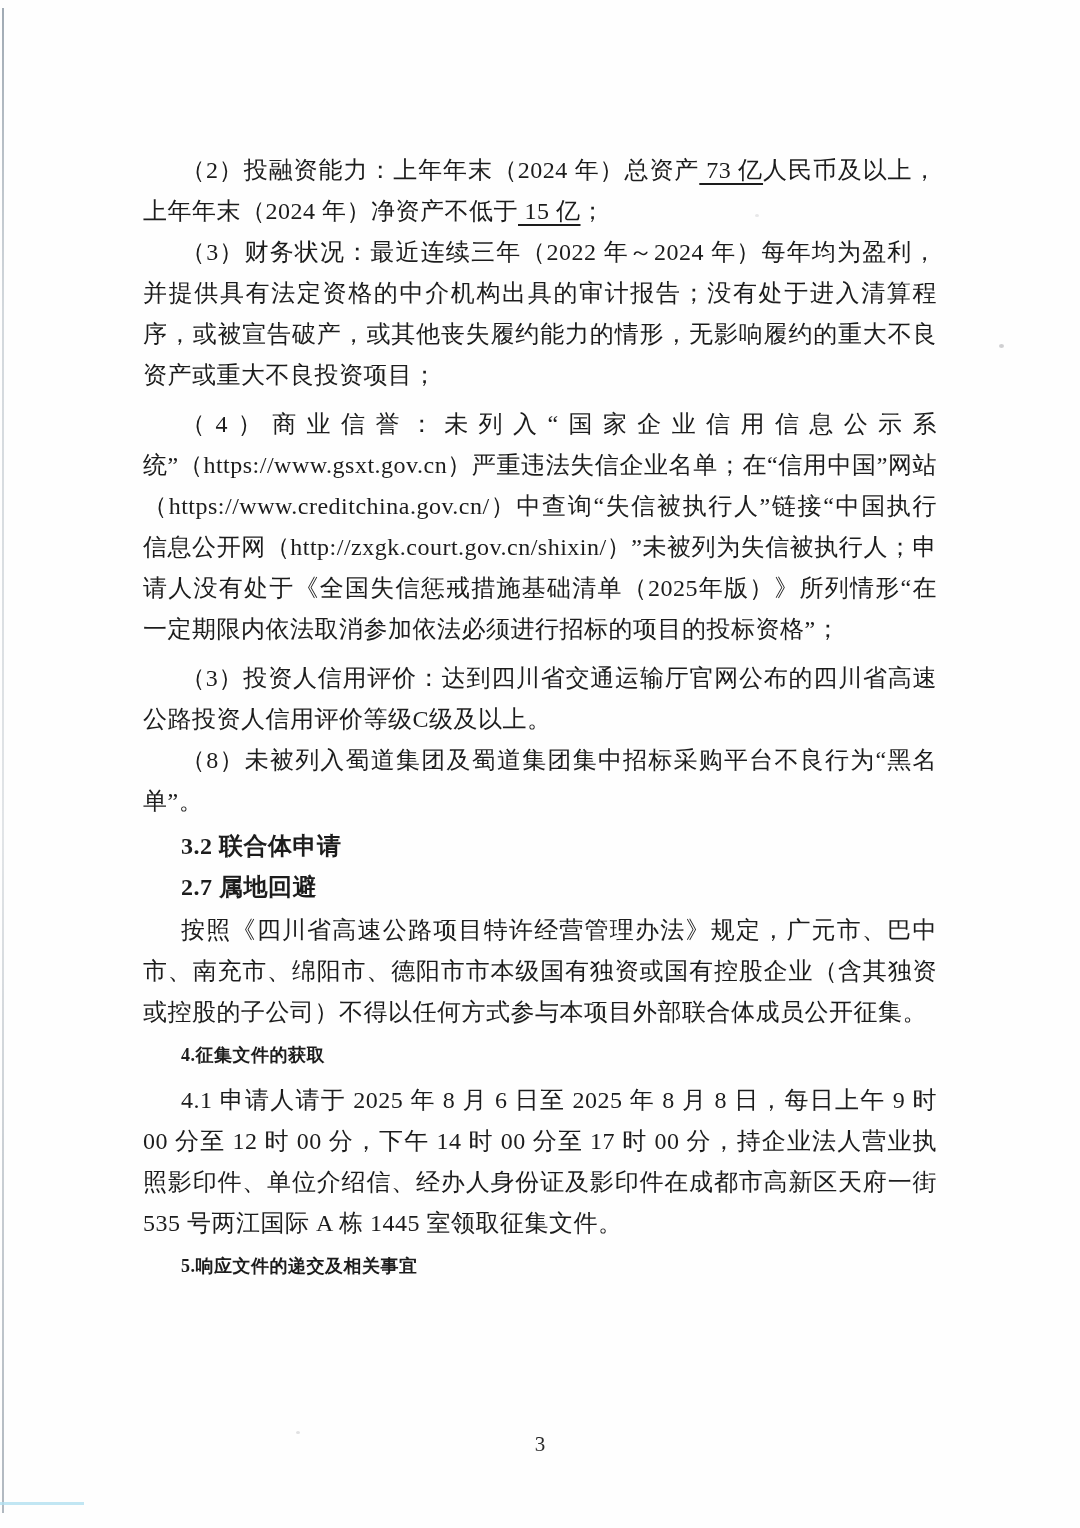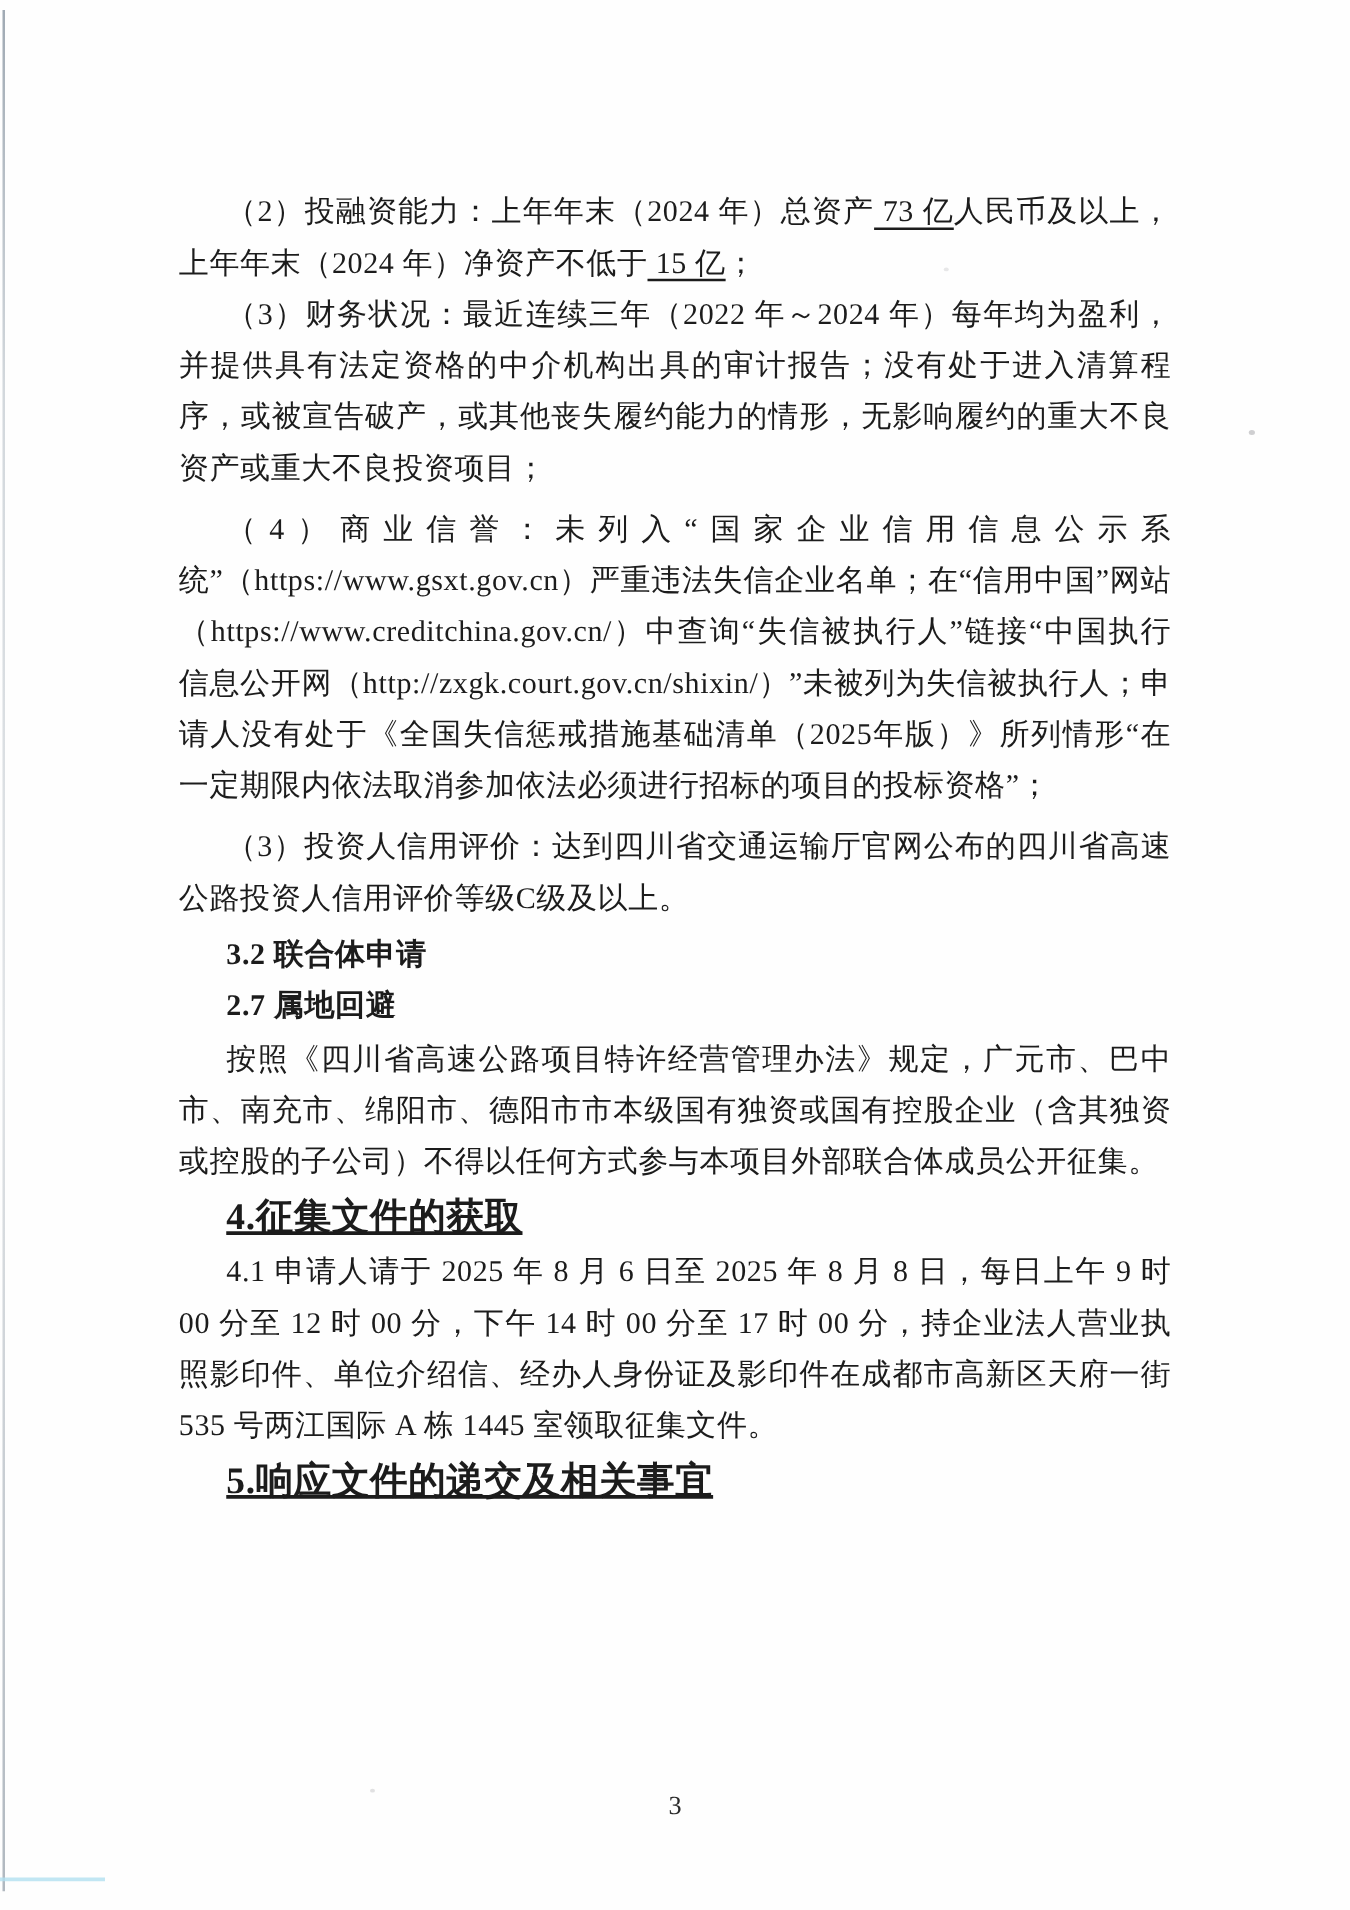--- a/index.html
+++ b/index.html
@@ -62,22 +62,21 @@
     line-height: 41px;
     text-align: justify;
     text-indent: 38px;
     letter-spacing: 0.5px;
   }
   .heading {
     font-weight: bold;
     text-align: left;
   }
   .heading.big {
-    font-size: 30px;
-    text-decoration: underline;
+    font-size: 18px;
   }
   .u {
     text-decoration: underline;
     text-underline-offset: 5px;
     text-decoration-thickness: 1.5px;
   }
   .mt2 { margin-top: 2px; }
   .mt4 { margin-top: 4px; }
   .mt8 { margin-top: 8px; }
   .page-number {
@@ -106,20 +105,21 @@
     <p class="para"><span>（2）投融资能力：上年年末（2024 年）总资产</span><span class="u"> 73 亿</span><span>人民币及以上，上年年末（2024 年）净资产不低于</span><span class="u"> 15 亿</span><span>；</span></p>
 
     <p class="para">（3）财务状况：最近连续三年（2022 年～2024 年）每年均为盈利，并提供具有法定资格的中介机构出具的审计报告；没有处于进入清算程序，或被宣告破产，或其他丧失履约能力的情形，无影响履约的重大不良资产或重大不良投资项目；</p>
 
     <p class="para mt8">（4）商业信誉：未列入“国家企业信用信息公示系统”（https://www.gsxt.gov.cn）严重违法失信企业名单；在“信用中国”网站（https://www.creditchina.gov.cn/）中查询“失信被执行人”链接“中国执行信息公开网（http://zxgk.court.gov.cn/shixin/）”未被列为失信被执行人；申请人没有处于《全国失信惩戒措施基础清单（2025年版）》所列情形“在一定期限内依法取消参加依法必须进行招标的项目的投标资格”；</p>
 
     <p class="para mt8">（3）投资人信用评价：达到四川省交通运输厅官网公布的四川省高速公路投资人信用评价等级C级及以上。</p>
 
 
 
+    <p class="para">（8）未被列入蜀道集团及蜀道集团集中招标采购平台不良行为“黑名单”。</p>
 
     <p class="heading mt4">3.2 联合体申请</p>
 
 
     <p class="heading">2.7 属地回避</p>
 
     <p class="para mt2">按照《四川省高速公路项目特许经营管理办法》规定，广元市、巴中市、南充市、绵阳市、德阳市市本级国有独资或国有控股企业（含其独资或控股的子公司）不得以任何方式参与本项目外部联合体成员公开征集。</p>
 
     <p class="heading big mt2">4.征集文件的获取</p>
 

